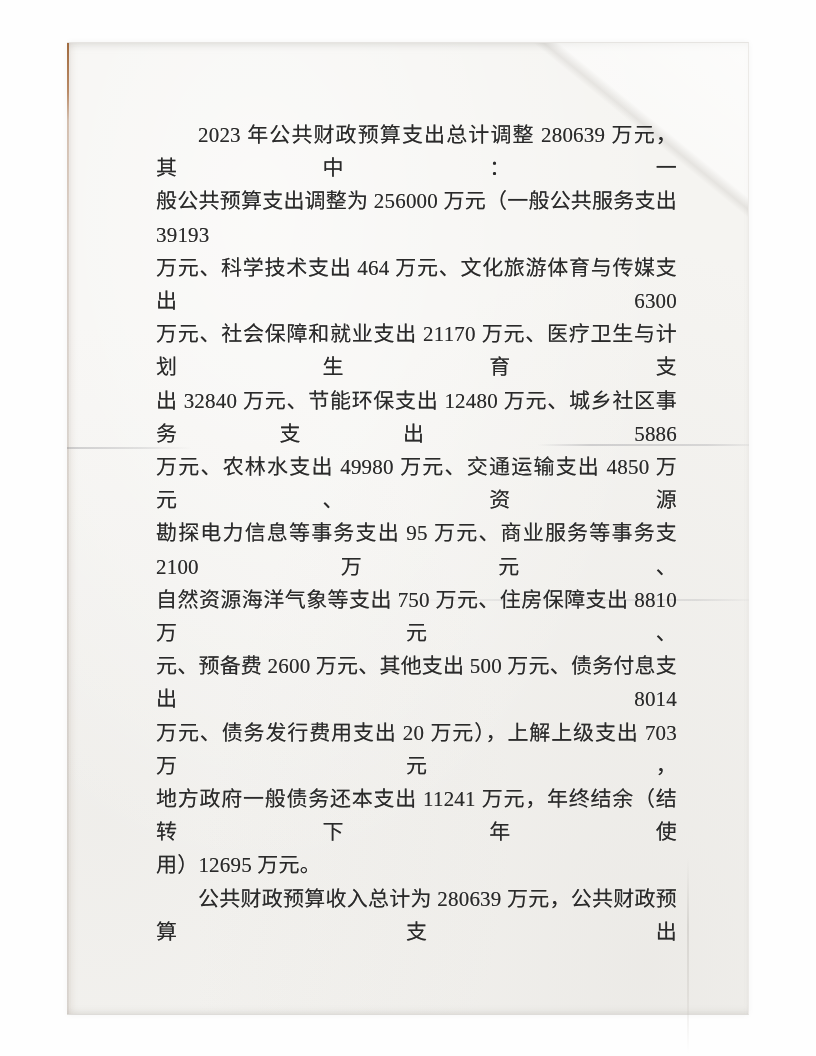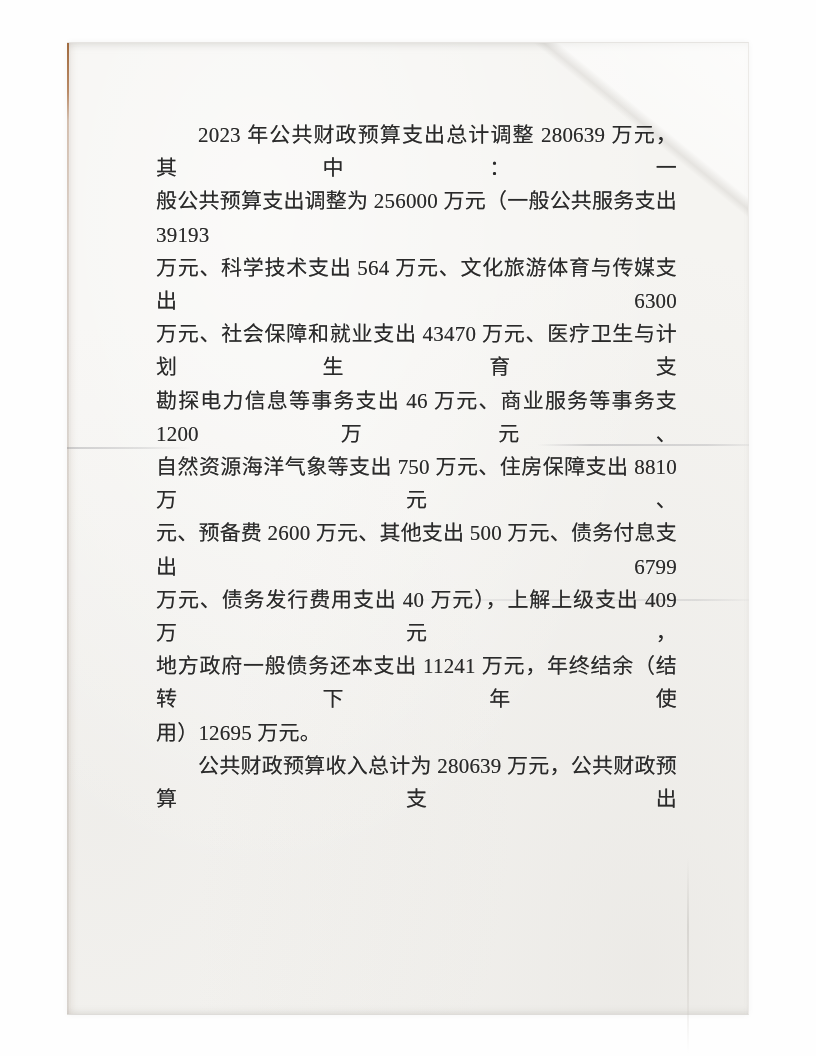--- a/index.html
+++ b/index.html
@@ -127,26 +127,28 @@
     <div class="crease crease-right-1"></div>
     <div class="crease crease-left-1"></div>
     <div class="crease crease-right-2"></div>
     <div class="crease-vert"></div>
 
     <div class="text-column">
 
       <div>
         <div class="line indent">2023 年公共财政预算支出总计调整 280639 万元，其中：一</div>
         <div class="line">般公共预算支出调整为 256000 万元（一般公共服务支出 39193</div>
-        <div class="line">万元、科学技术支出 564 万元、文化旅游体育与传媒支出 6300</div>
-        <div class="line">万元、社会保障和就业支出 43470 万元、医疗卫生与计划生育支</div>
-        <div class="line">勘探电力信息等事务支出 46 万元、商业服务等事务支 1200 万元、</div>
+        <div class="line">万元、科学技术支出 464 万元、文化旅游体育与传媒支出 6300</div>
+        <div class="line">万元、社会保障和就业支出 21170 万元、医疗卫生与计划生育支</div>
+        <div class="line">出 32840 万元、节能环保支出 12480 万元、城乡社区事务支出 5886</div>
+        <div class="line">万元、农林水支出 49980 万元、交通运输支出 4850 万元、资源</div>
+        <div class="line">勘探电力信息等事务支出 95 万元、商业服务等事务支 2100 万元、</div>
         <div class="line">自然资源海洋气象等支出 750 万元、住房保障支出 8810 万元、</div>
-        <div class="line">元、预备费 2600 万元、其他支出 500 万元、债务付息支出 6799</div>
-        <div class="line">万元、债务发行费用支出 40 万元），上解上级支出 409 万元，</div>
+        <div class="line">元、预备费 2600 万元、其他支出 500 万元、债务付息支出 8014</div>
+        <div class="line">万元、债务发行费用支出 20 万元），上解上级支出 703 万元，</div>
         <div class="line">地方政府一般债务还本支出 11241 万元，年终结余（结转下年使</div>
         <div class="line last">用）12695 万元。</div>
       </div>
 
       <div>
         <div class="line indent">公共财政预算收入总计为 280639 万元，公共财政预算支出</div>
 
       </div>
 
     </div>

